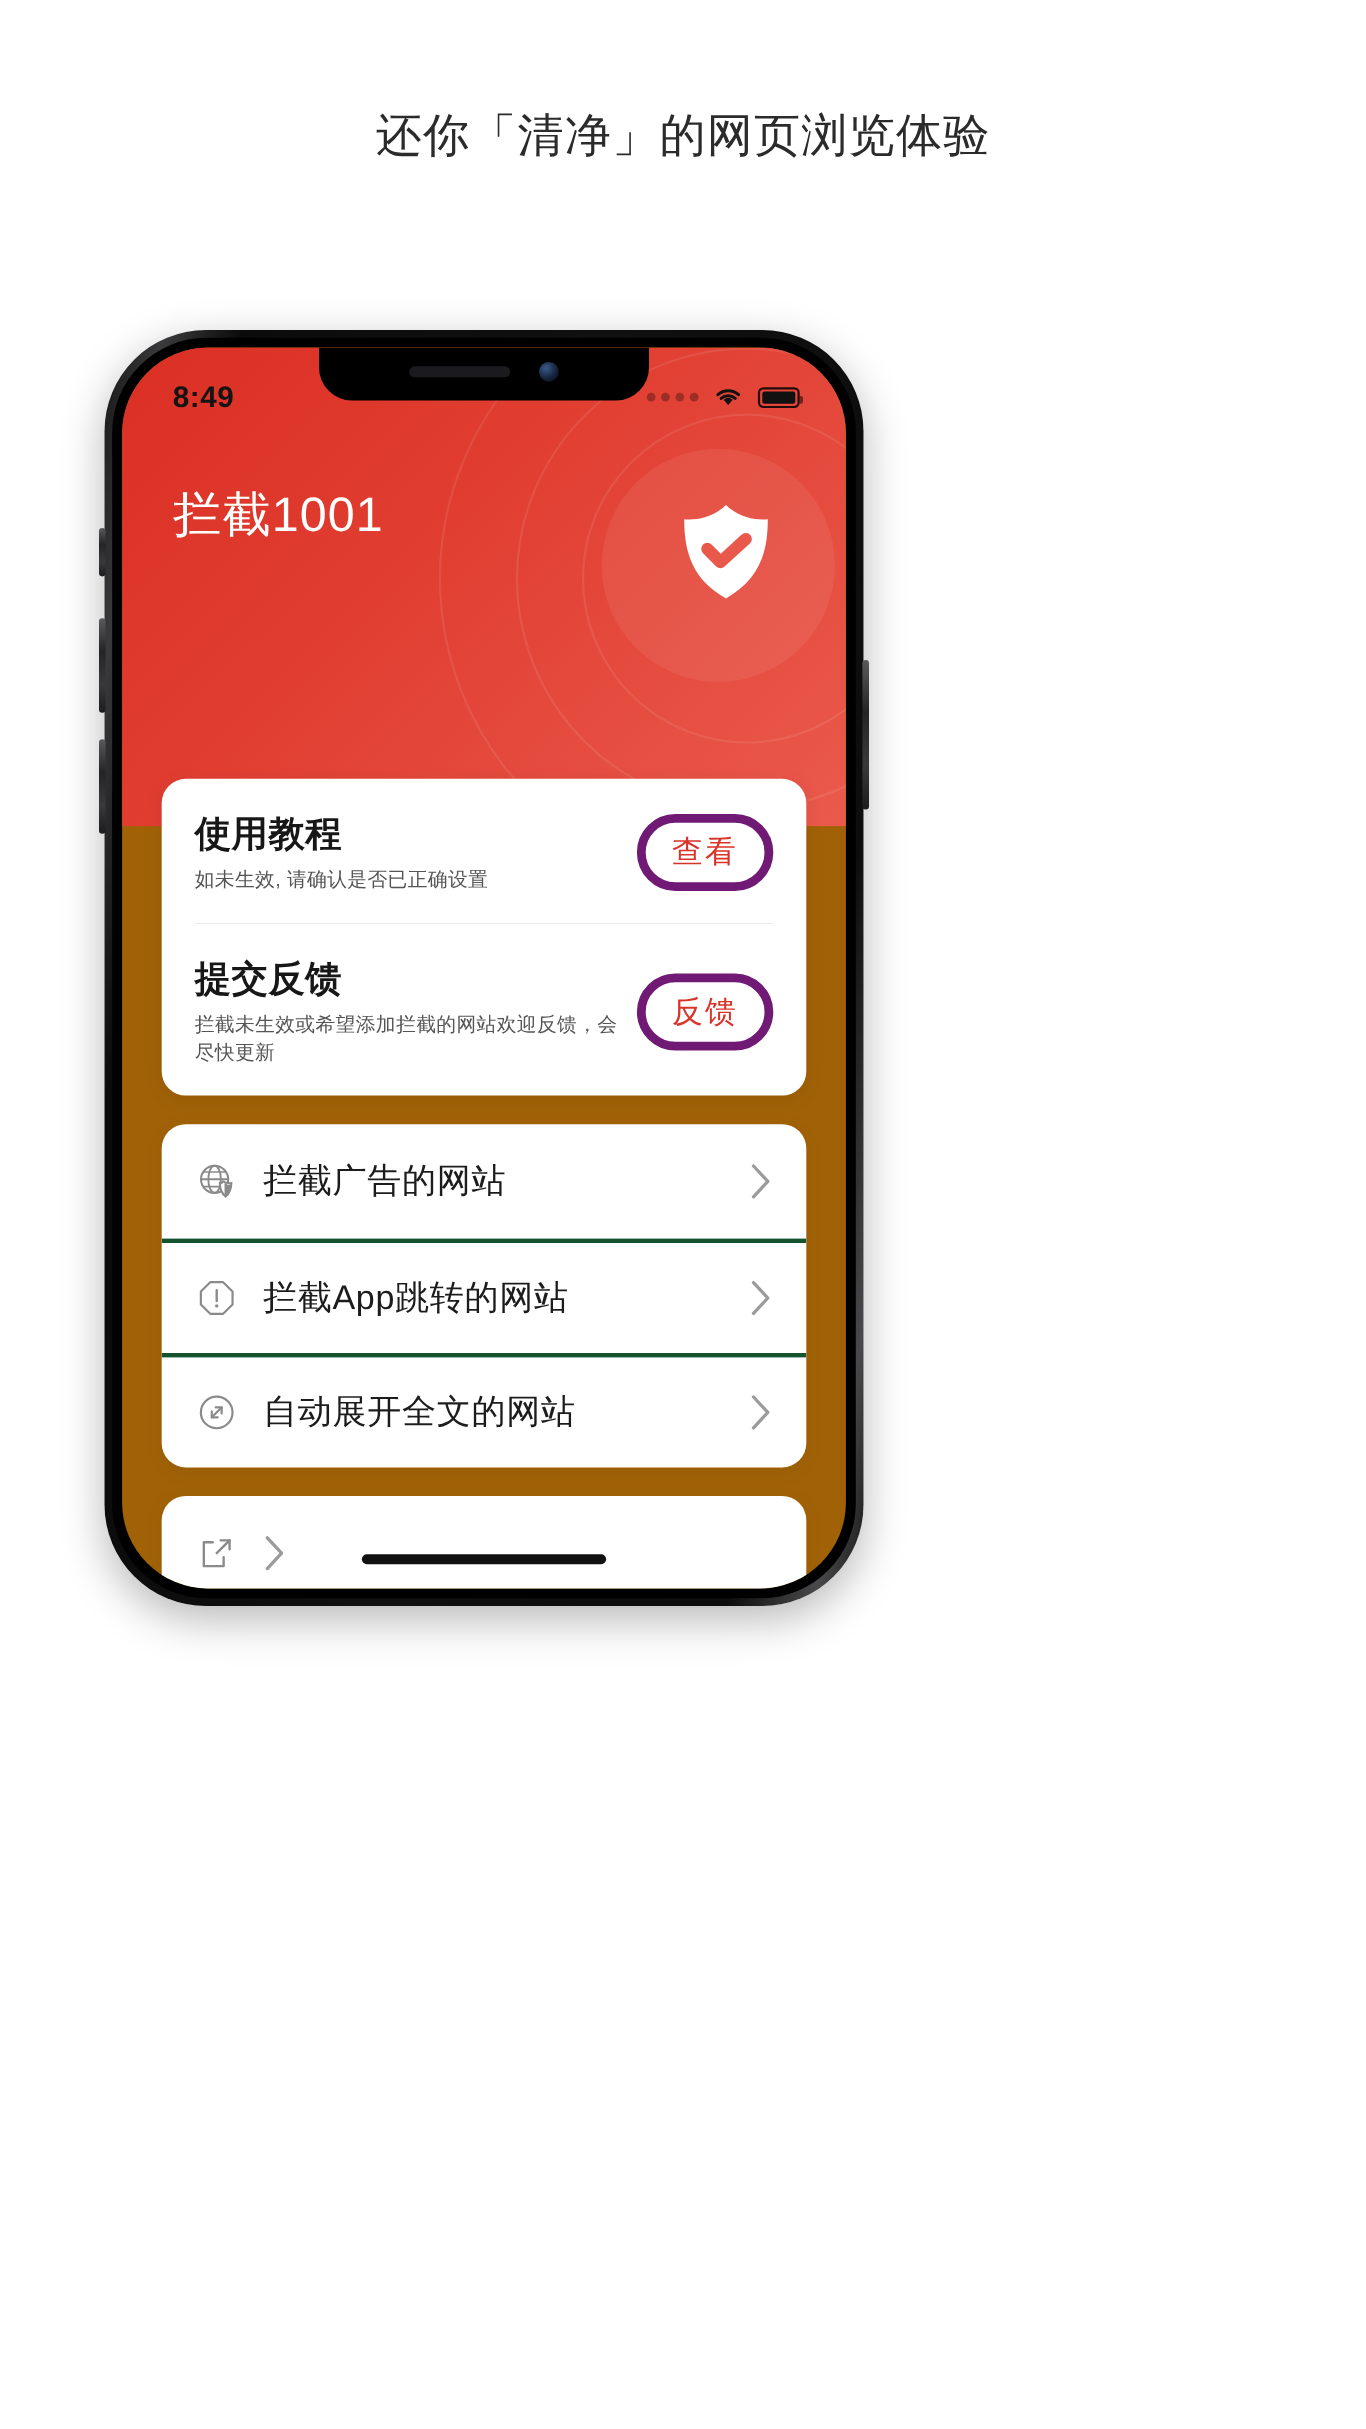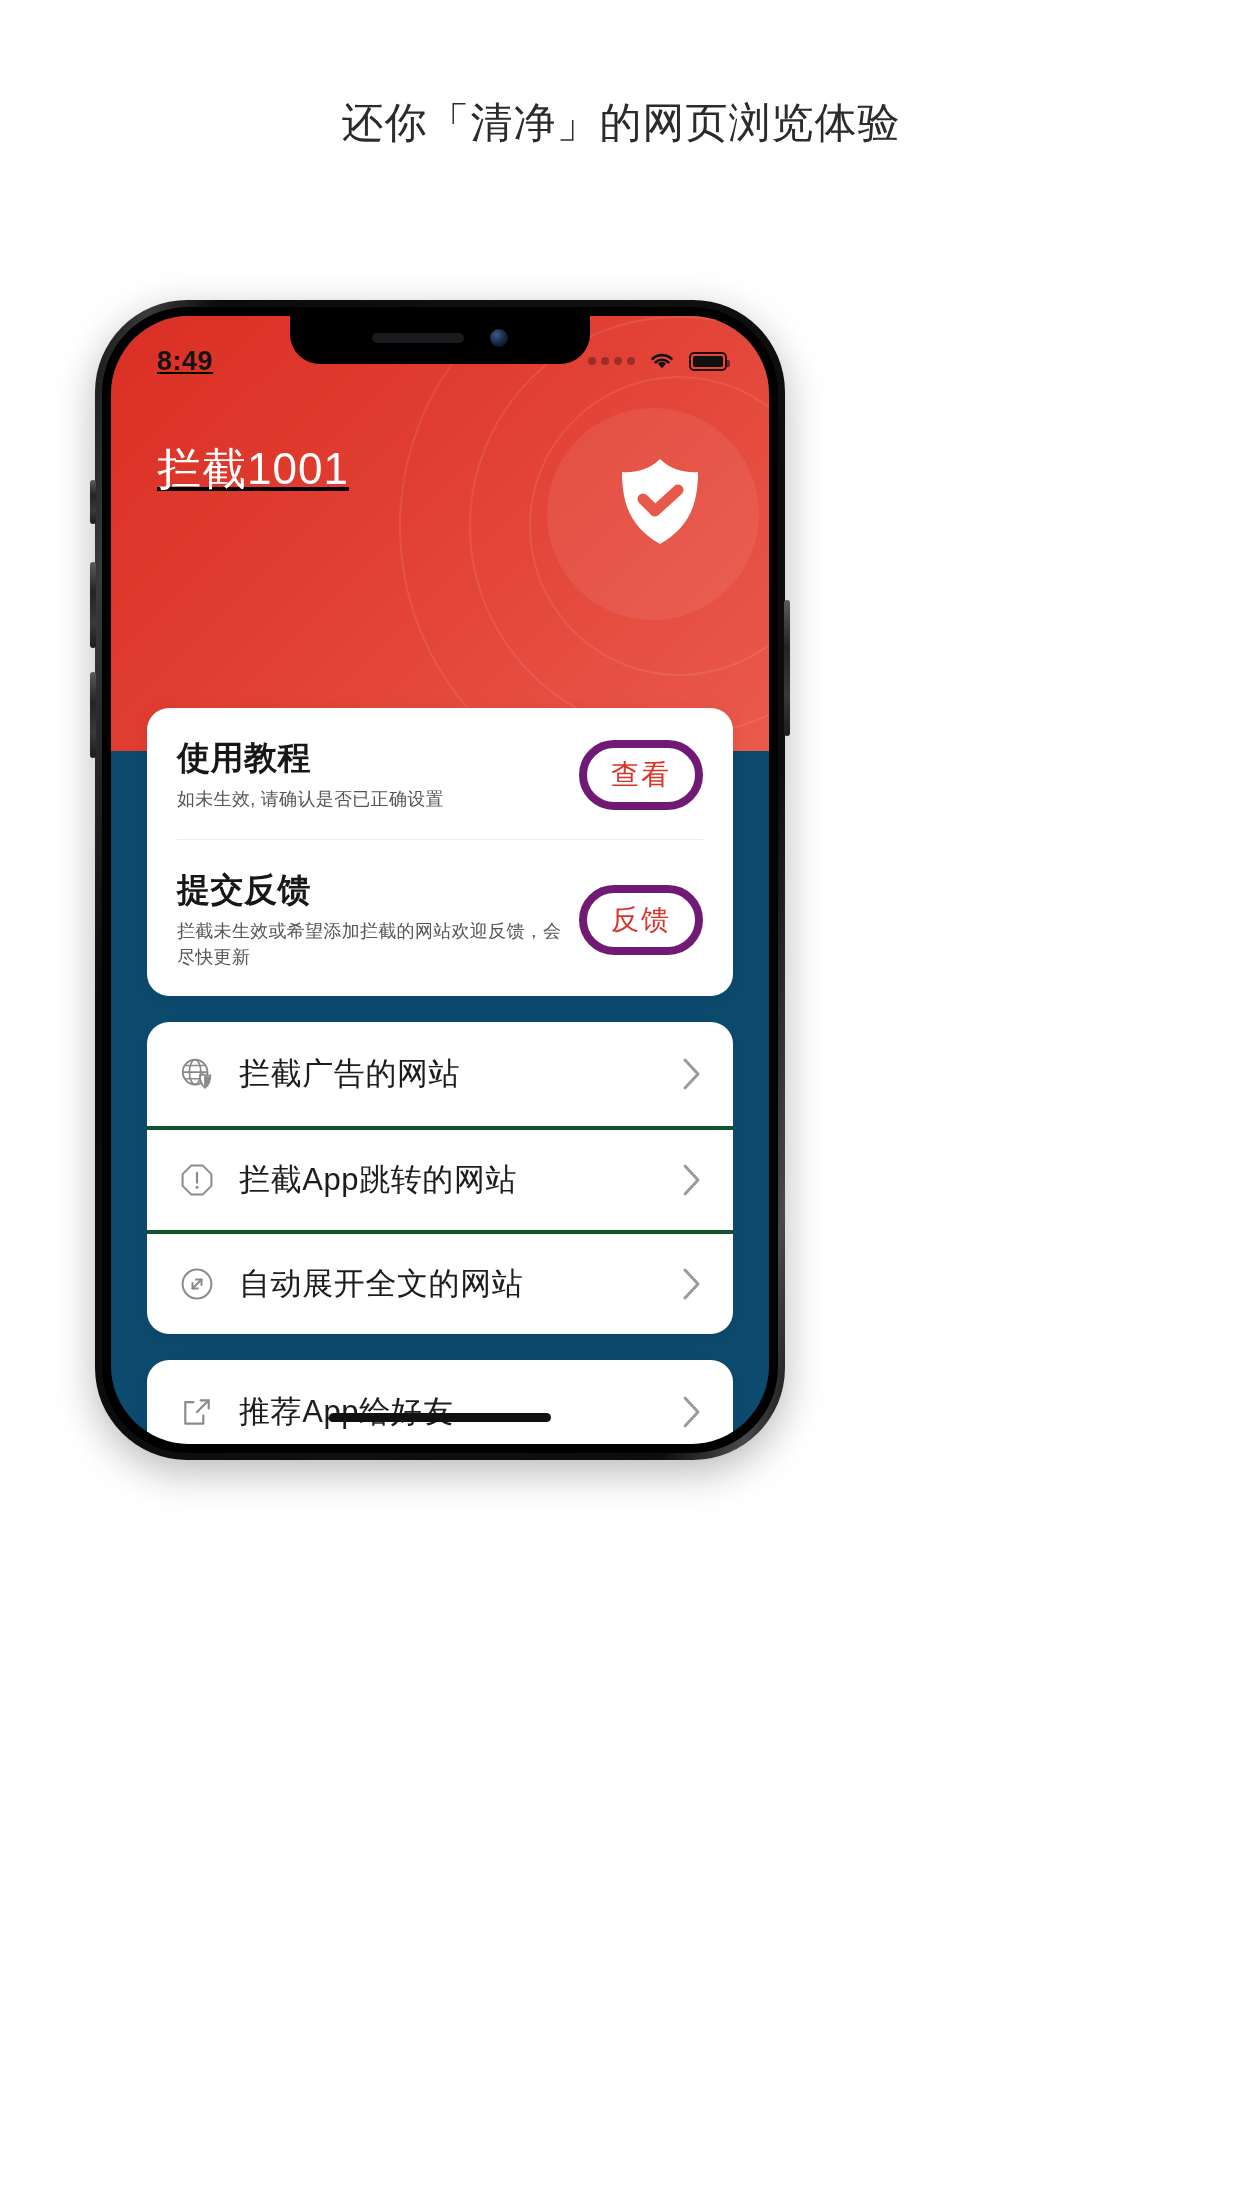--- a/index.html
+++ b/index.html
@@ -56,22 +56,21 @@
     border-radius:86px;
     background:#000000;
     padding:9px;
     position:relative;
   }
   .screen {
     width:100%; height:100%;
     border-radius:78px;
     overflow:hidden;
     position:relative;
-    background:#0c4a6e;
-    text-decoration:underline;
+    background:#a16207;
   }
   
   .btn-side {
     position:absolute;
     background:linear-gradient(180deg,#5a5a5c,#242426 35%,#39393b 70%,#1c1c1e);
     border-radius:3px;
   }
   .btn-mute  { left:-5px; top:180px;  width:6px; height:44px; }
   .btn-volup { left:-5px; top:262px;  width:6px; height:86px; }
   .btn-voldn { left:-5px; top:372px;  width:6px; height:86px; }
@@ -416,21 +415,20 @@
 
           <div class="group">
             <div class="nav-row">
               <div class="nav-ico">
                 <svg viewBox="0 0 40 40" width="36" height="36">
                   <path d="M24 7 H33 V16" stroke="#8a8a8a" stroke-width="2.4" fill="none" stroke-linecap="round" stroke-linejoin="round"></path>
                   <path d="M33 7 L20 20" stroke="#8a8a8a" stroke-width="2.4" fill="none" stroke-linecap="round"></path>
                   <path d="M27 24 V33 H7 V9 H16" stroke="#8a8a8a" stroke-width="2.4" fill="none" stroke-linecap="round" stroke-linejoin="round"></path>
                 </svg>
               </div>
-              <div class="nav-label">推荐App给好友</div>
               <svg class="chev" viewBox="0 0 22 34">
                 <path d="M4 3 L17 17 L4 31" stroke="#9b9b9b" stroke-width="3" fill="none" stroke-linecap="round" stroke-linejoin="round"></path>
               </svg>
             </div>
           </div>
 
         </div>
 
         <div class="home-ind"></div>
 

